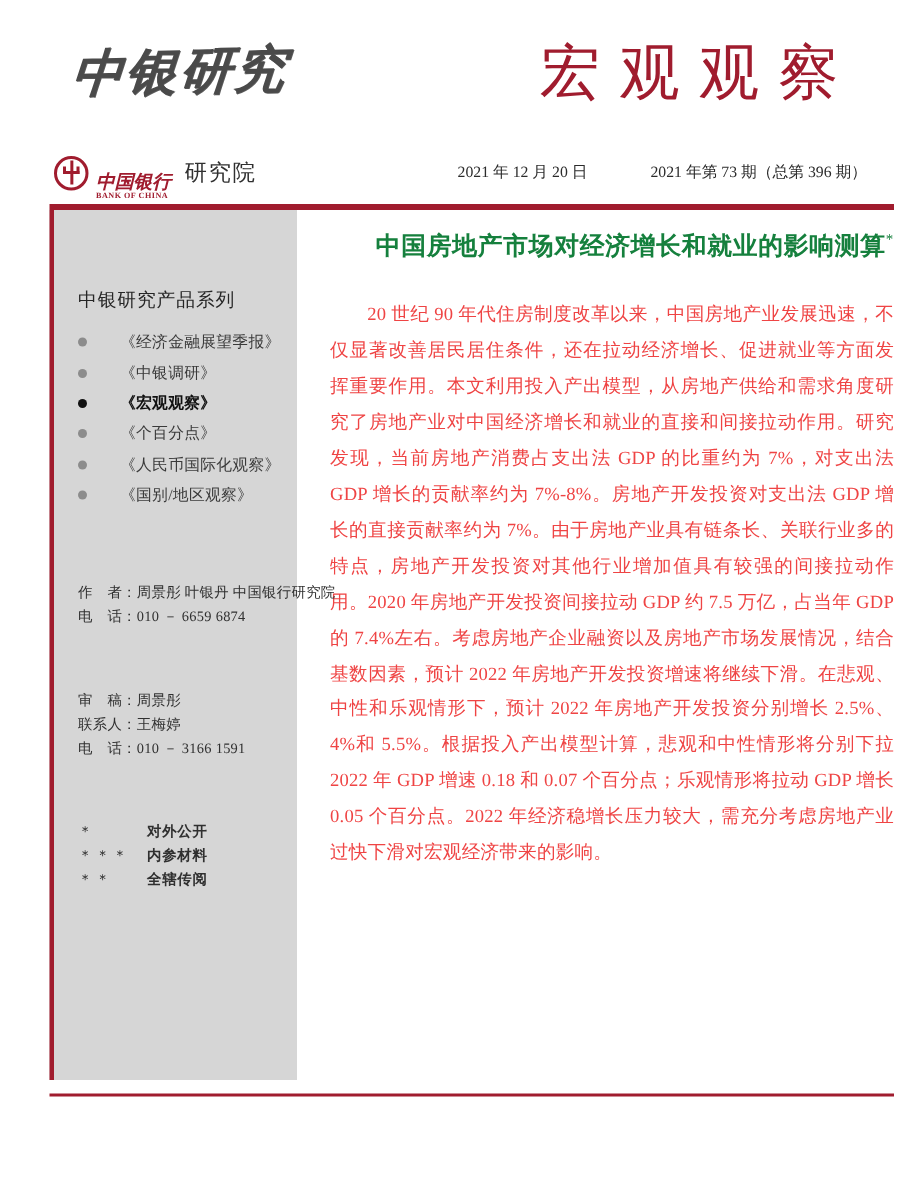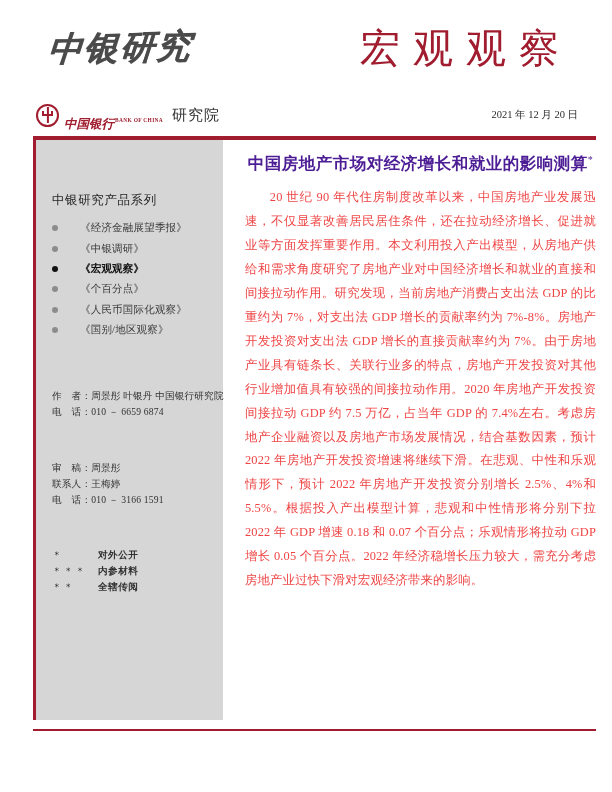--- a/index.html
+++ b/index.html
@@ -85,21 +85,21 @@
     left: 3.6px;
     right: 3.6px;
     top: 5px;
     height: 5px;
     border: 2px solid #a01c2e;
     border-top: none;
     box-sizing: border-box;
   }
   .boc-names {
     display: flex;
-    flex-direction: row;
+    flex-direction: column;
     line-height: 1;
     gap: 1px;
     margin-top: 19px;
   }
   .boc-cn {
     font-size: 12.5px;
     font-weight: 700;
     font-style: italic;
     color: #a01c2e;
     letter-spacing: 0px;
@@ -139,21 +139,21 @@
   
   .content {
     display: flex;
     align-items: flex-start;
     padding-left: 33px;
     padding-right: 16px;
     box-sizing: border-box;
   }
 
   .sidebar {
-    width: 190px;
+    width: 165px;
     flex: none;
     background: #d6d6d6;
     border-left: 3px solid #a01c2e;
     box-sizing: border-box;
     min-height: 580px;
     padding: 52px 0 0 0;
     position: relative;
   }
   .sb-title {
     font-size: 12.5px;
@@ -211,27 +211,27 @@
     letter-spacing: 2px;
   }
   .sb-markval { font-weight: 700; letter-spacing: 0.5px; }
 
   .main {
     flex: 1;
     padding: 8px 0 0 22px;
     box-sizing: border-box;
   }
   .doc-title {
-    color: #4c1d95;
+    color: #15803d;
     font-size: 16.5px;
     font-weight: 700;
-    text-align: center;
+    text-align: right;
     line-height: 1.95;
     letter-spacing: 0.5px;
-    margin: 0 0 6px 0;
+    margin: 0 0 18px 0;
   }
   .doc-title sup {
     font-size: 10px;
     font-weight: 400;
     vertical-align: super;
   }
   .abstract {
     font-size: 12.4px;
     line-height: 1.93;
     color: #ef4444;
@@ -260,20 +260,21 @@
   <div class="boc-logo-wrap">
     <div class="boc-mark"></div>
     <div class="boc-names">
       <span class="boc-cn">中国银行</span>
       <span class="boc-en">BANK OF CHINA</span>
     </div>
   </div>
   <div class="inst-name">研究院</div>
   <div class="issue-line">
     <span>2021 年 12 月 20 日</span>
+    <span>2021 年第 73 期（总第 396 期）</span>
   </div>
 </div>
 
 <div class="red-rule"></div>
 
 <div class="content">
 
   <aside class="sidebar">
     <div class="sb-title">中银研究产品系列</div>
 

